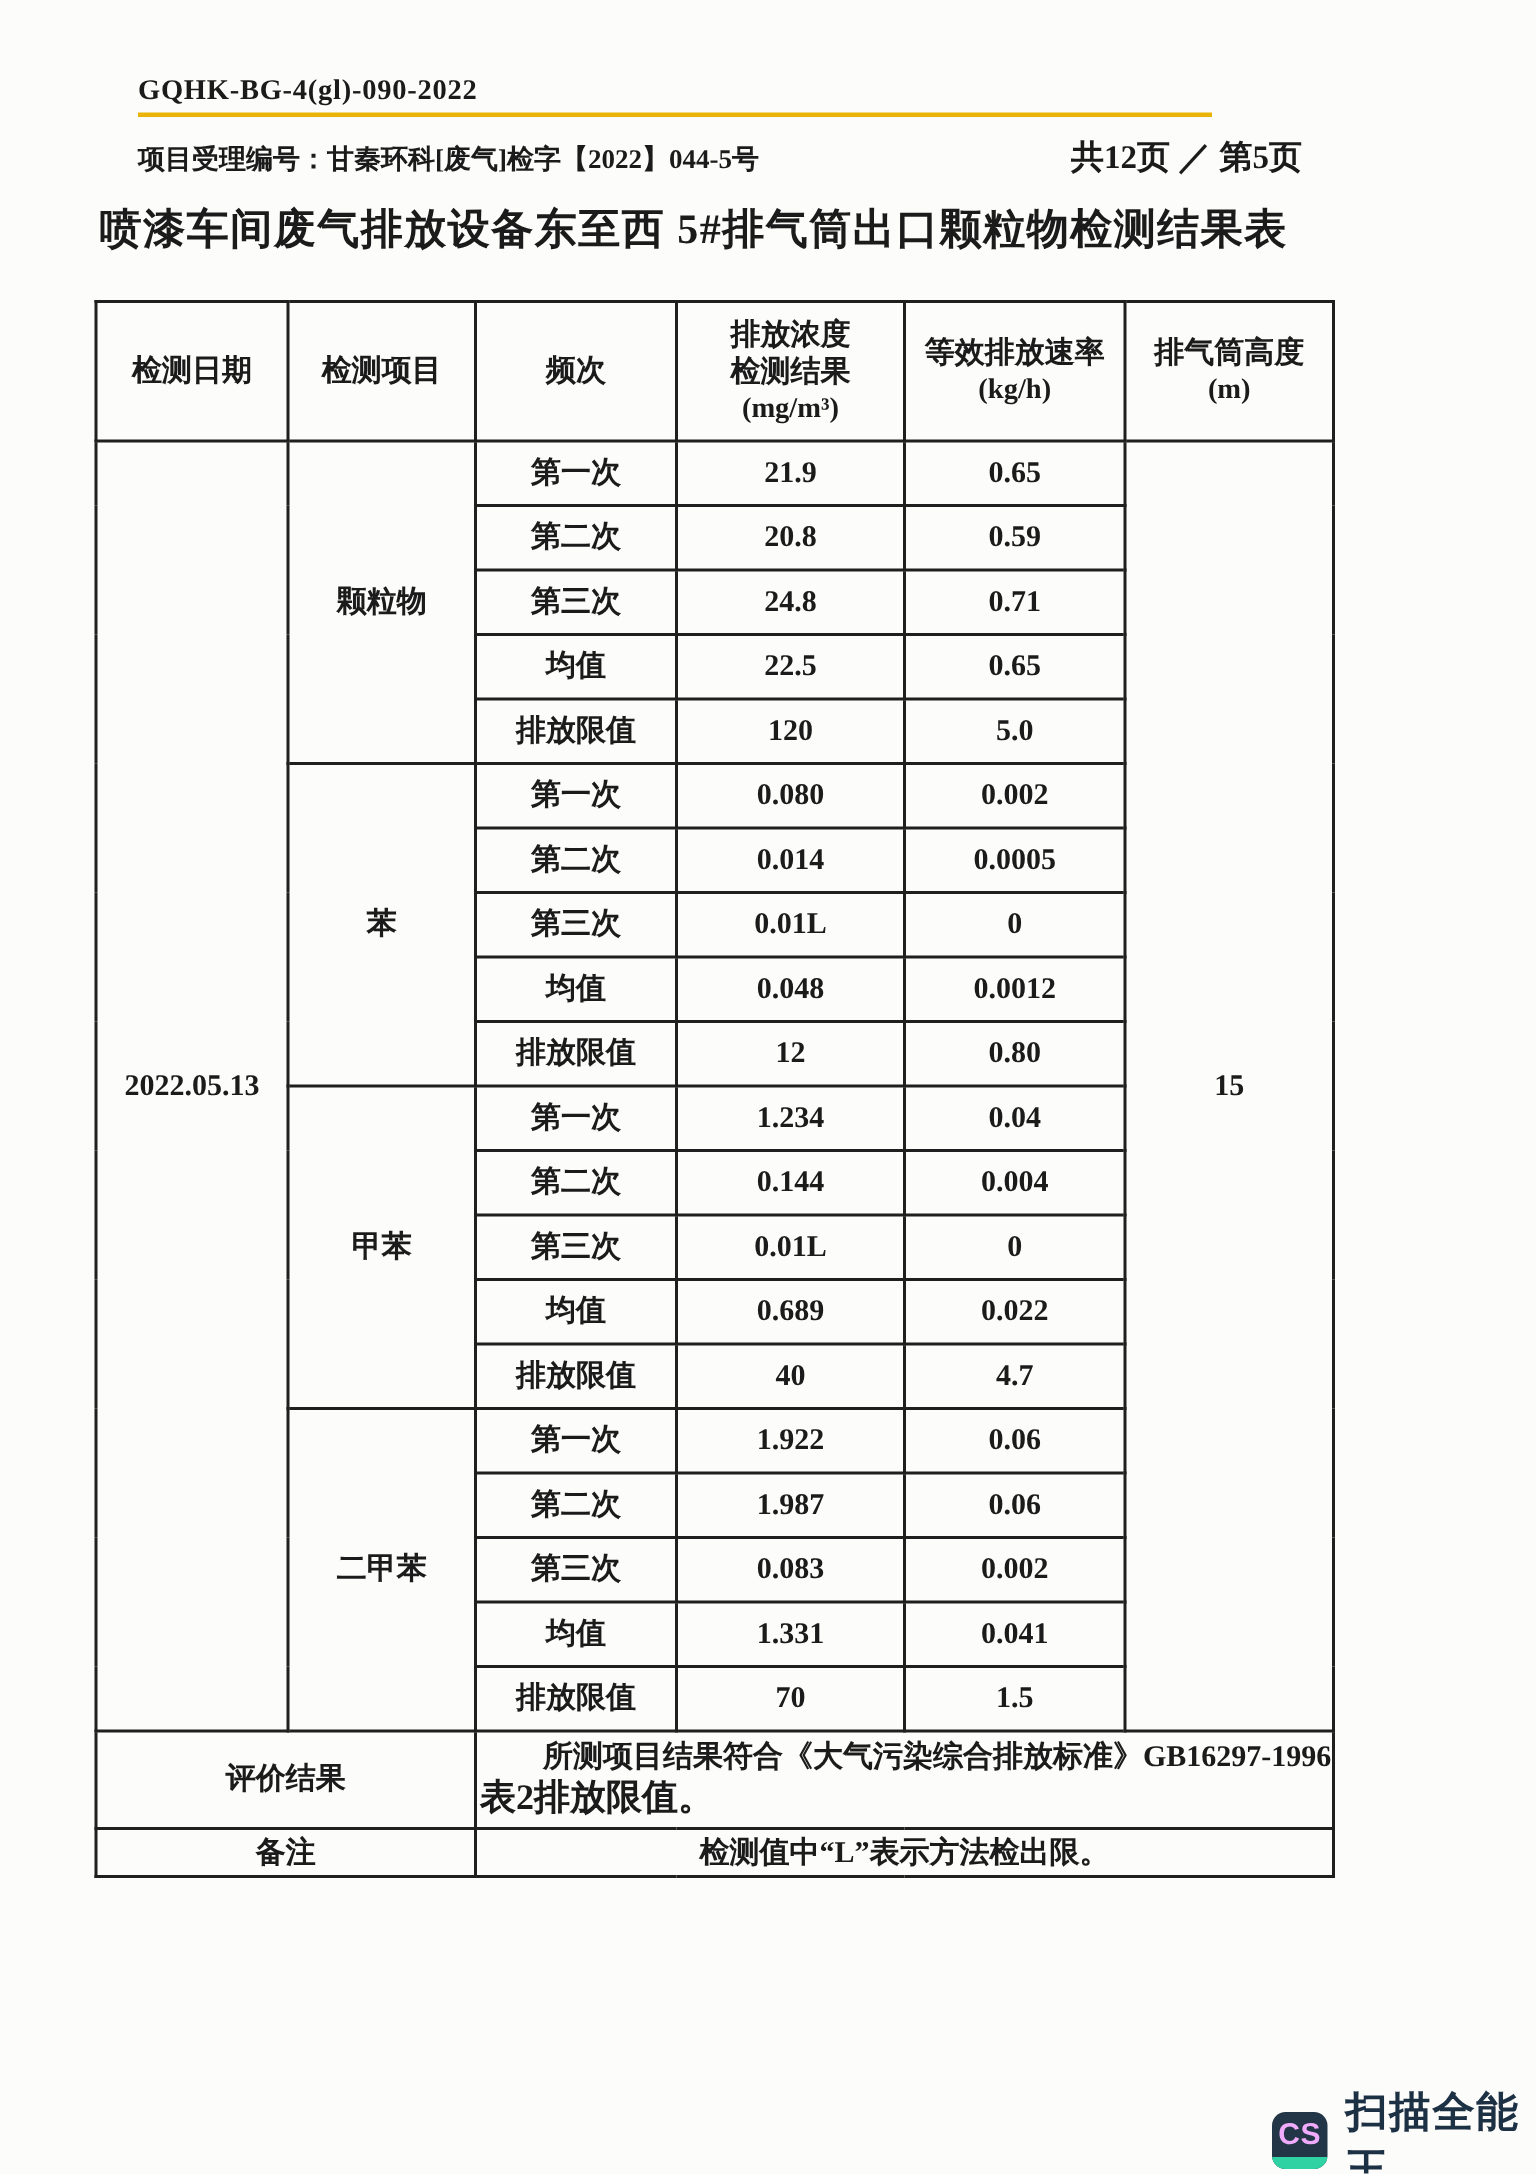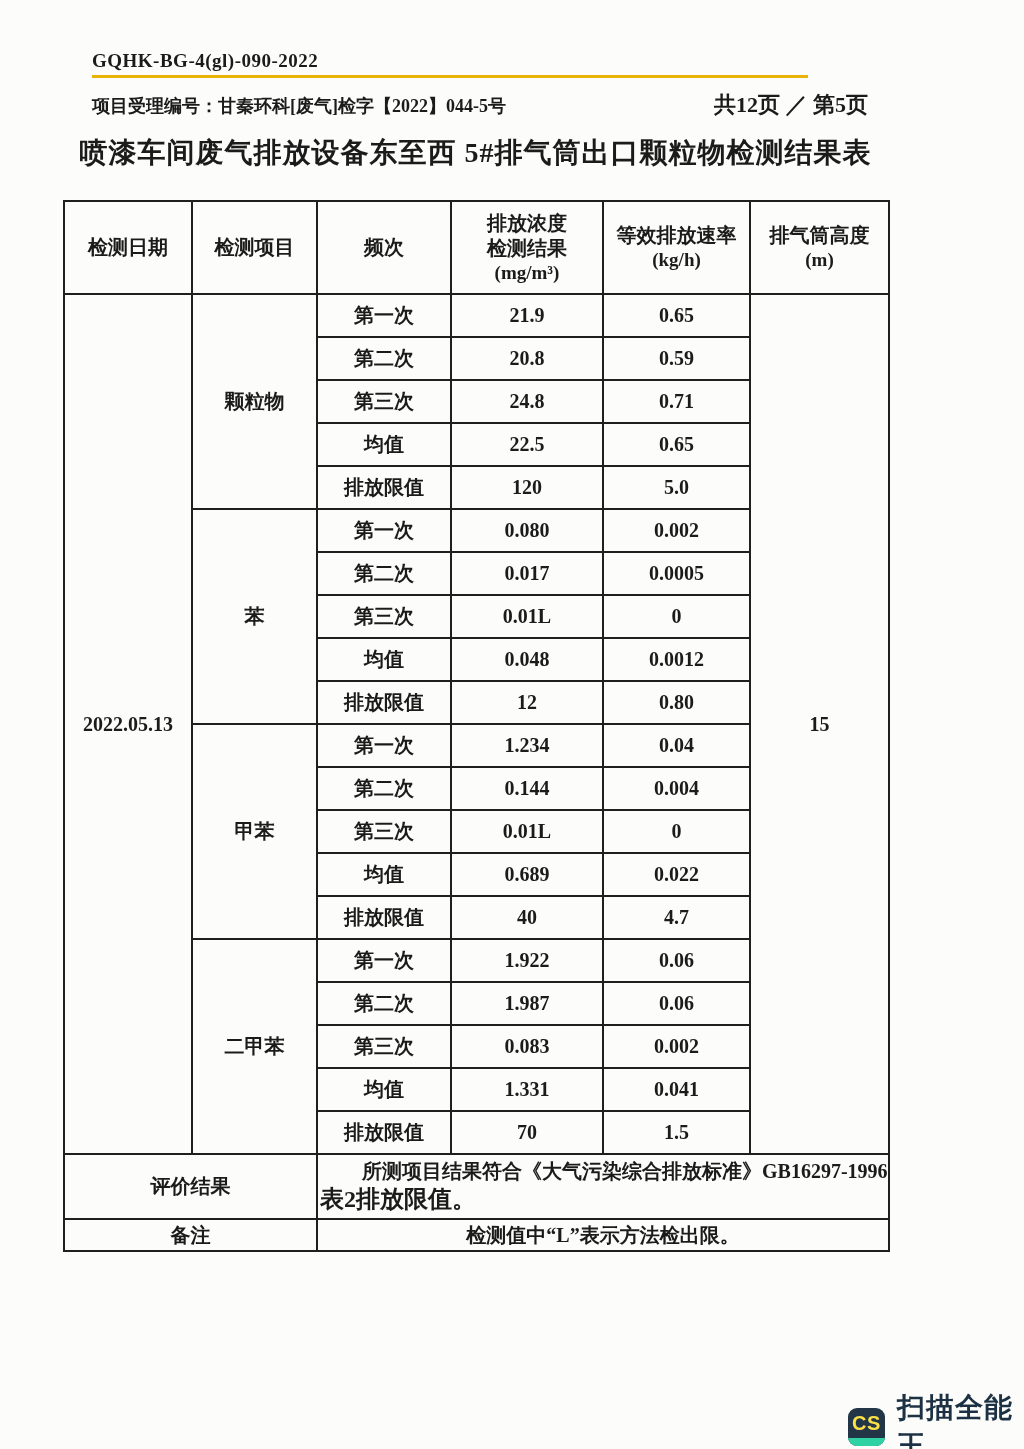--- a/index.html
+++ b/index.html
@@ -27,21 +27,21 @@
   }
   .meta-row {
     position: absolute; left: 92px; top: 90px;
     width: 776px;
     display: flex; justify-content: space-between; align-items: baseline; gap: 31px;
   }
   .case-number { font-size: 18px; font-weight: 700; }
   .page-indicator { font-size: 22px; font-weight: 700; }
 
   .report-title {
-    position: absolute; left: 63px; top: 134px;
+    position: absolute; left: 50px; top: 134px;
     width: 825px;
     text-align: center;
     font-size: 28px; font-weight: 700;
     letter-spacing: 1px;
   }
 
   
   table.result-table {
     position: absolute; left: 63px; top: 200px;
     width: 825px;
@@ -91,21 +91,21 @@
     width: 37px; height: 38px;
     border-radius: 9px;
     overflow: hidden;
     flex: 0 0 auto;
   }
   .cs-badge .cs-top {
     position: absolute; inset: 0;
     display: flex; align-items: center; justify-content: center;
     padding-bottom: 7px;
     font-family: "Liberation Sans", "DejaVu Sans", sans-serif;
-    font-weight: 700; font-size: 20px; color: #fde047;
+    font-weight: 700; font-size: 20px; color: #f0abfc;
     letter-spacing: 0.5px;
   }
   .cs-badge .cs-strip {
     position: absolute; left: 0; right: 0; bottom: 0; height: 8px;
   }
   .scanner-name {
     margin-left: 12px;
     font-family: "Liberation Sans", "DejaVu Sans", sans-serif;
     font-size: 28px; font-weight: 700;
     letter-spacing: 1px;
@@ -187,21 +187,21 @@
     </tr>
 
     <tr class="data-row">
       <td rowspan="5">苯</td>
       <td>第一次</td>
       <td>0.080</td>
       <td>0.002</td>
     </tr>
     <tr class="data-row">
       <td>第二次</td>
-      <td>0.017</td>
+      <td>0.014</td>
       <td>0.0005</td>
     </tr>
     <tr class="data-row">
       <td>第三次</td>
       <td>0.01L</td>
       <td>0</td>
     </tr>
     <tr class="data-row">
       <td>均值</td>
       <td>0.048</td>

